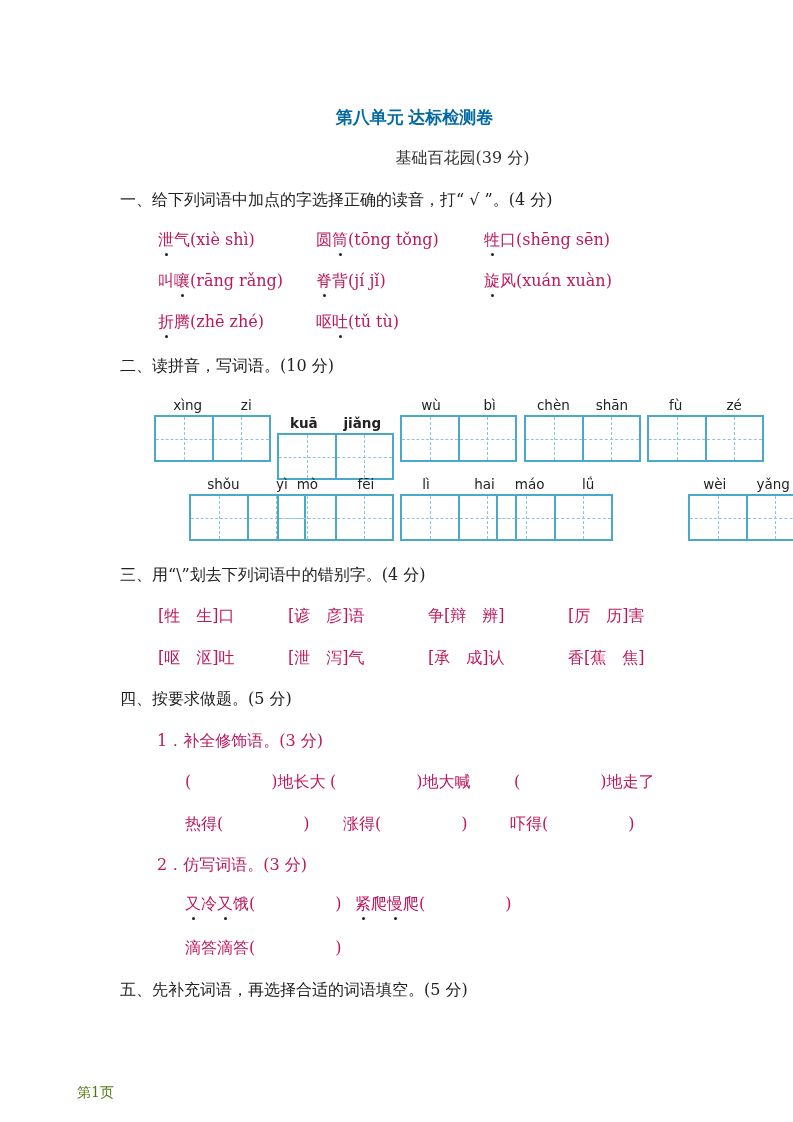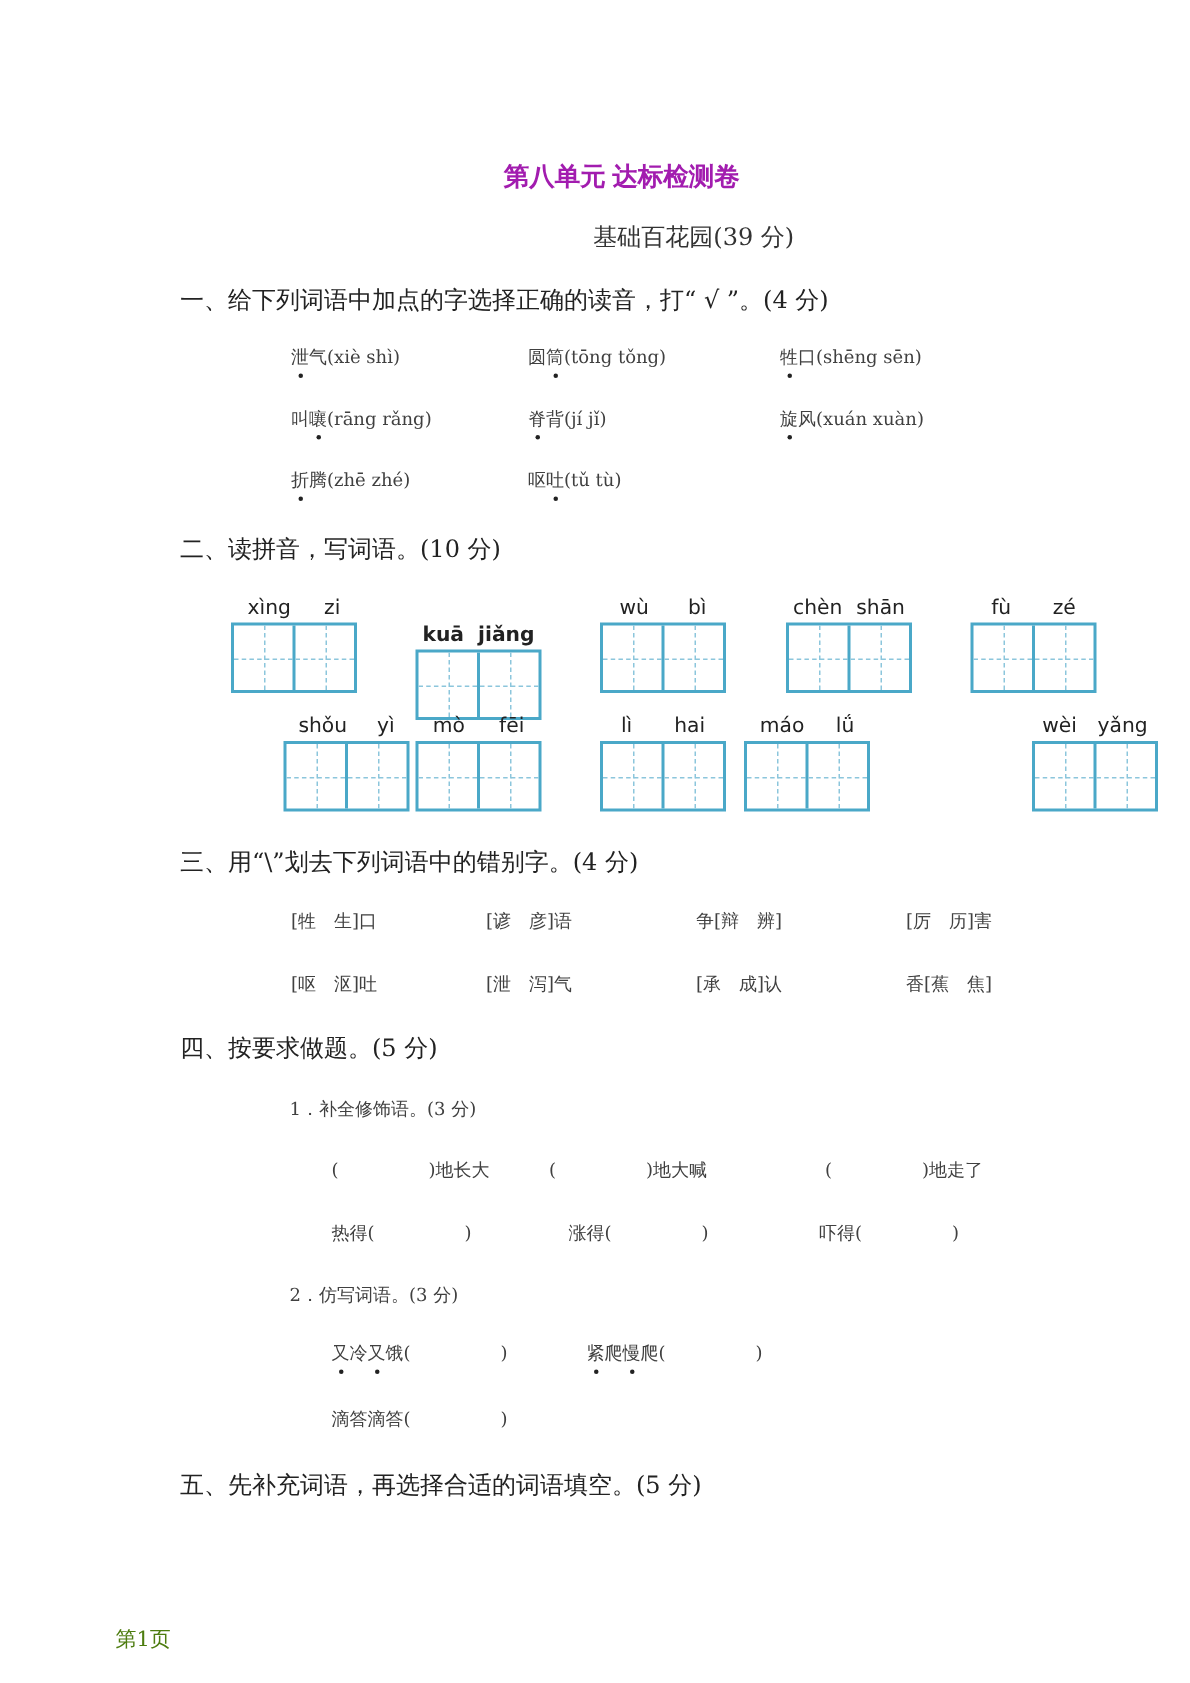--- a/index.html
+++ b/index.html
@@ -4,36 +4,36 @@
 <style>
   html, body { margin: 0; padding: 0; background: #ffffff; }
   body {
     width: 793px; height: 1122px; position: relative; overflow: hidden;
     font-family: "DejaVu Serif", "Liberation Serif", serif;
     color: #222222;
   }
   .abs { position: absolute; white-space: nowrap; }
   .title {
     left: 0; width: 793px; top: 106px; text-align: center;
-    font-family: Liberation Serif, serif;
-    font-weight: bold; font-size: 17px; color: #a21caf;
+    font-family: Liberation Sans, sans-serif;
+    font-weight: bold; font-size: 17px; color: #0369a1;
     padding-left: 36px; box-sizing: border-box;
   }
   .subtitle {
     left: 0; width: 793px; top: 148px; text-align: center;
     font-size: 16px; color: #333; padding-left: 36px; box-sizing: border-box; margin-left: 48px;
   }
   .q { font-size: 16px; color: #222; left: 120px; }
-  .item { font-size: 12px; color: #404040; margin-left: 36px; }
+  .item { font-size: 16px; color: #be185d; }
   .dot { position: relative; display: inline-block; }
   .dot::after {
     content: ""; position: absolute; left: 50%; bottom: -5px;
     width: 3px; height: 3px; margin-left: -1.5px; border-radius: 50%; background: #222;
   }
-  .pinyin-box { position: absolute; width: 84px; text-align: right; }
+  .pinyin-box { position: absolute; width: 117px; text-align: right; }
   .py-row {
     display: flex; justify-content: space-around; height: 20px;
     font-family: "DejaVu Sans", "Liberation Sans", sans-serif;
     font-size: 13.5px; color: #222; line-height: 20px;
   }
   .grid {
     display: flex; margin-top: 0px; height: 47px;
     border: 2px solid #4aa8c8; box-sizing: border-box;
   }
   .cell {

